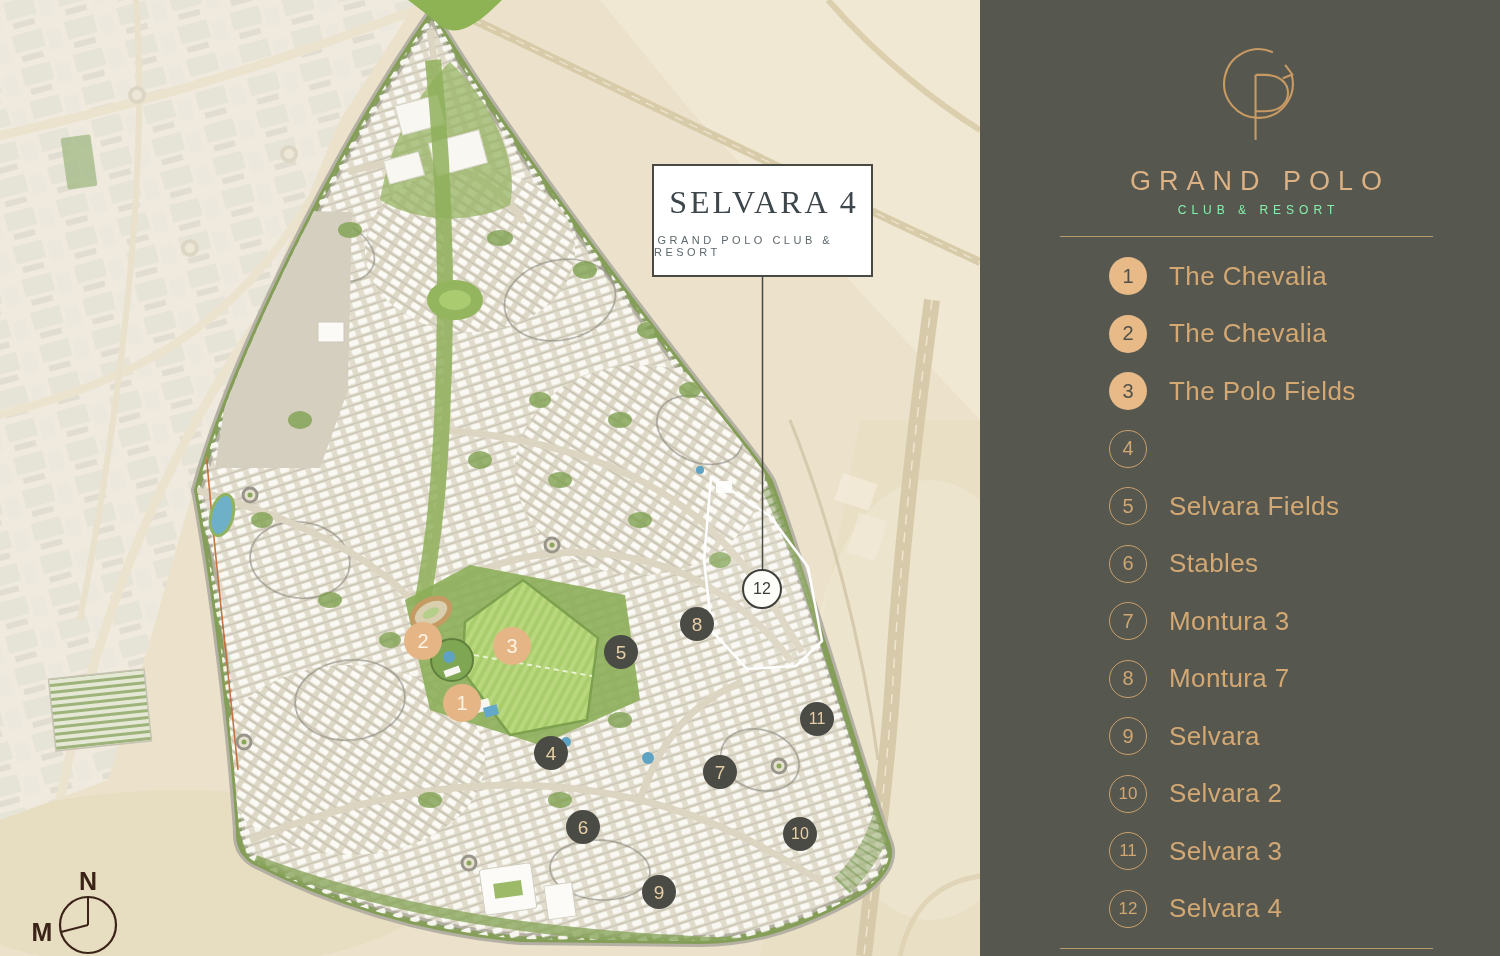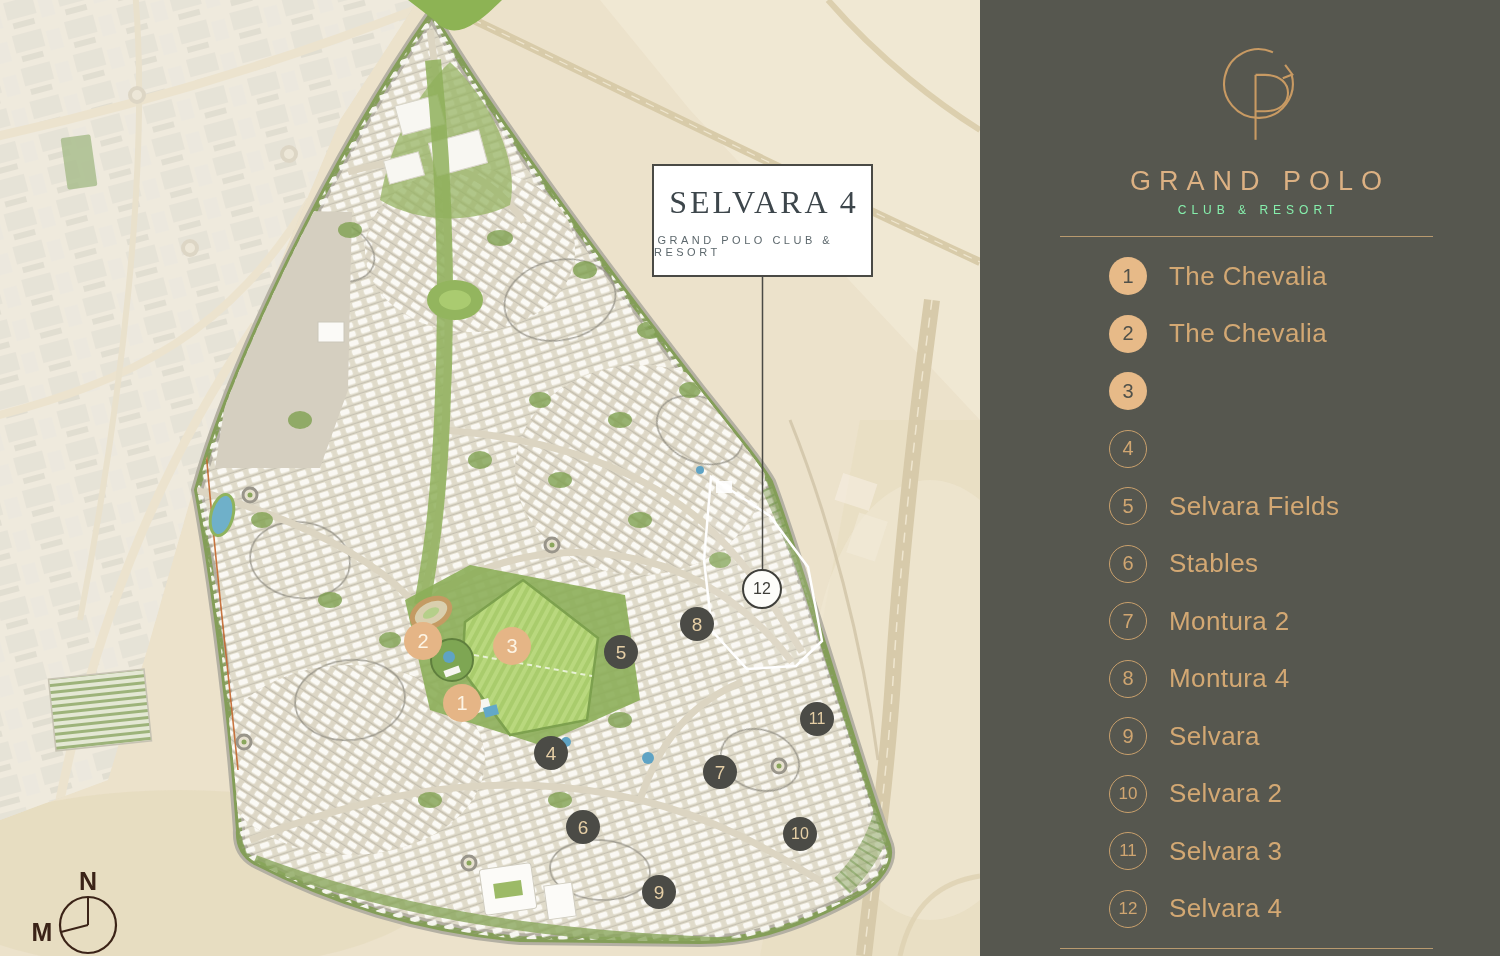--- a/index.html
+++ b/index.html
@@ -281,39 +281,40 @@
       <li>
         <span class="badge filled">1</span>
         <span class="label">The Chevalia</span>
       </li>
       <li>
         <span class="badge filled">2</span>
         <span class="label">The Chevalia</span>
       </li>
       <li>
         <span class="badge filled">3</span>
+        <span class="label">The Polo Fields</span>
       </li>
       <li>
         <span class="badge outline">4</span>
       </li>
       <li>
         <span class="badge outline">5</span>
         <span class="label">Selvara Fields</span>
       </li>
       <li>
         <span class="badge outline">6</span>
         <span class="label">Stables</span>
       </li>
       <li>
         <span class="badge outline">7</span>
-        <span class="label">Montura 2</span>
+        <span class="label">Montura 3</span>
       </li>
       <li>
         <span class="badge outline">8</span>
-        <span class="label">Montura 4</span>
+        <span class="label">Montura 7</span>
       </li>
       <li>
         <span class="badge outline">9</span>
         <span class="label">Selvara</span>
       </li>
       <li>
         <span class="badge outline small">10</span>
         <span class="label">Selvara 2</span>
       </li>
       <li>

